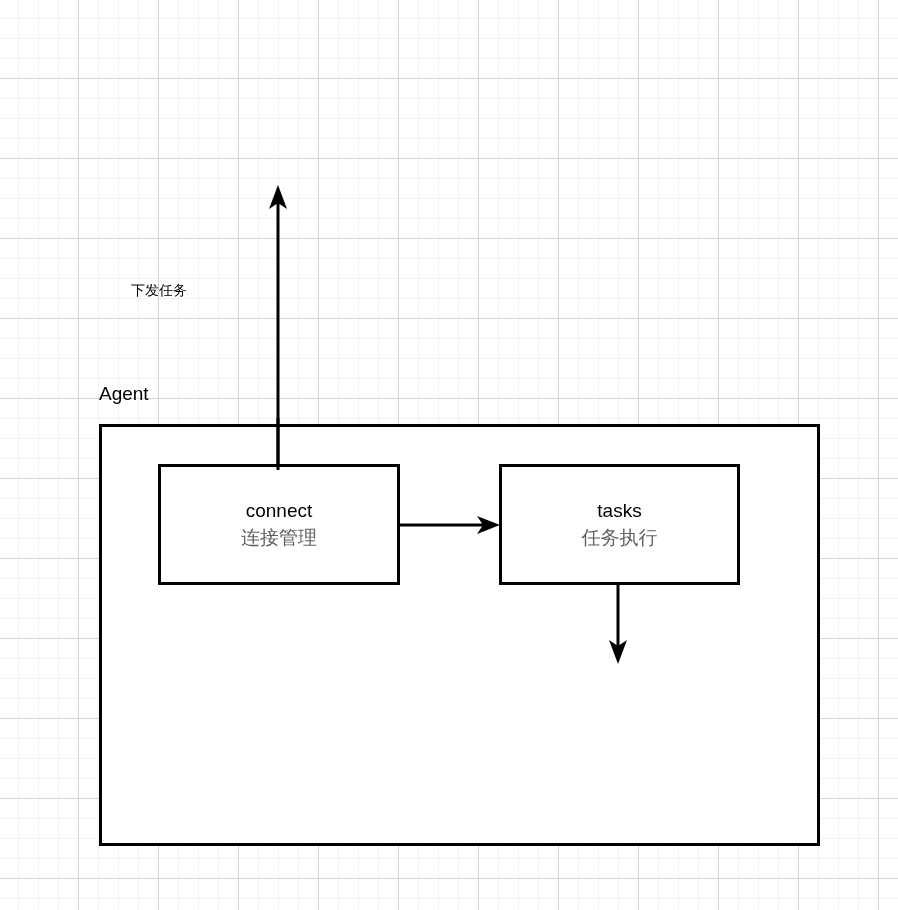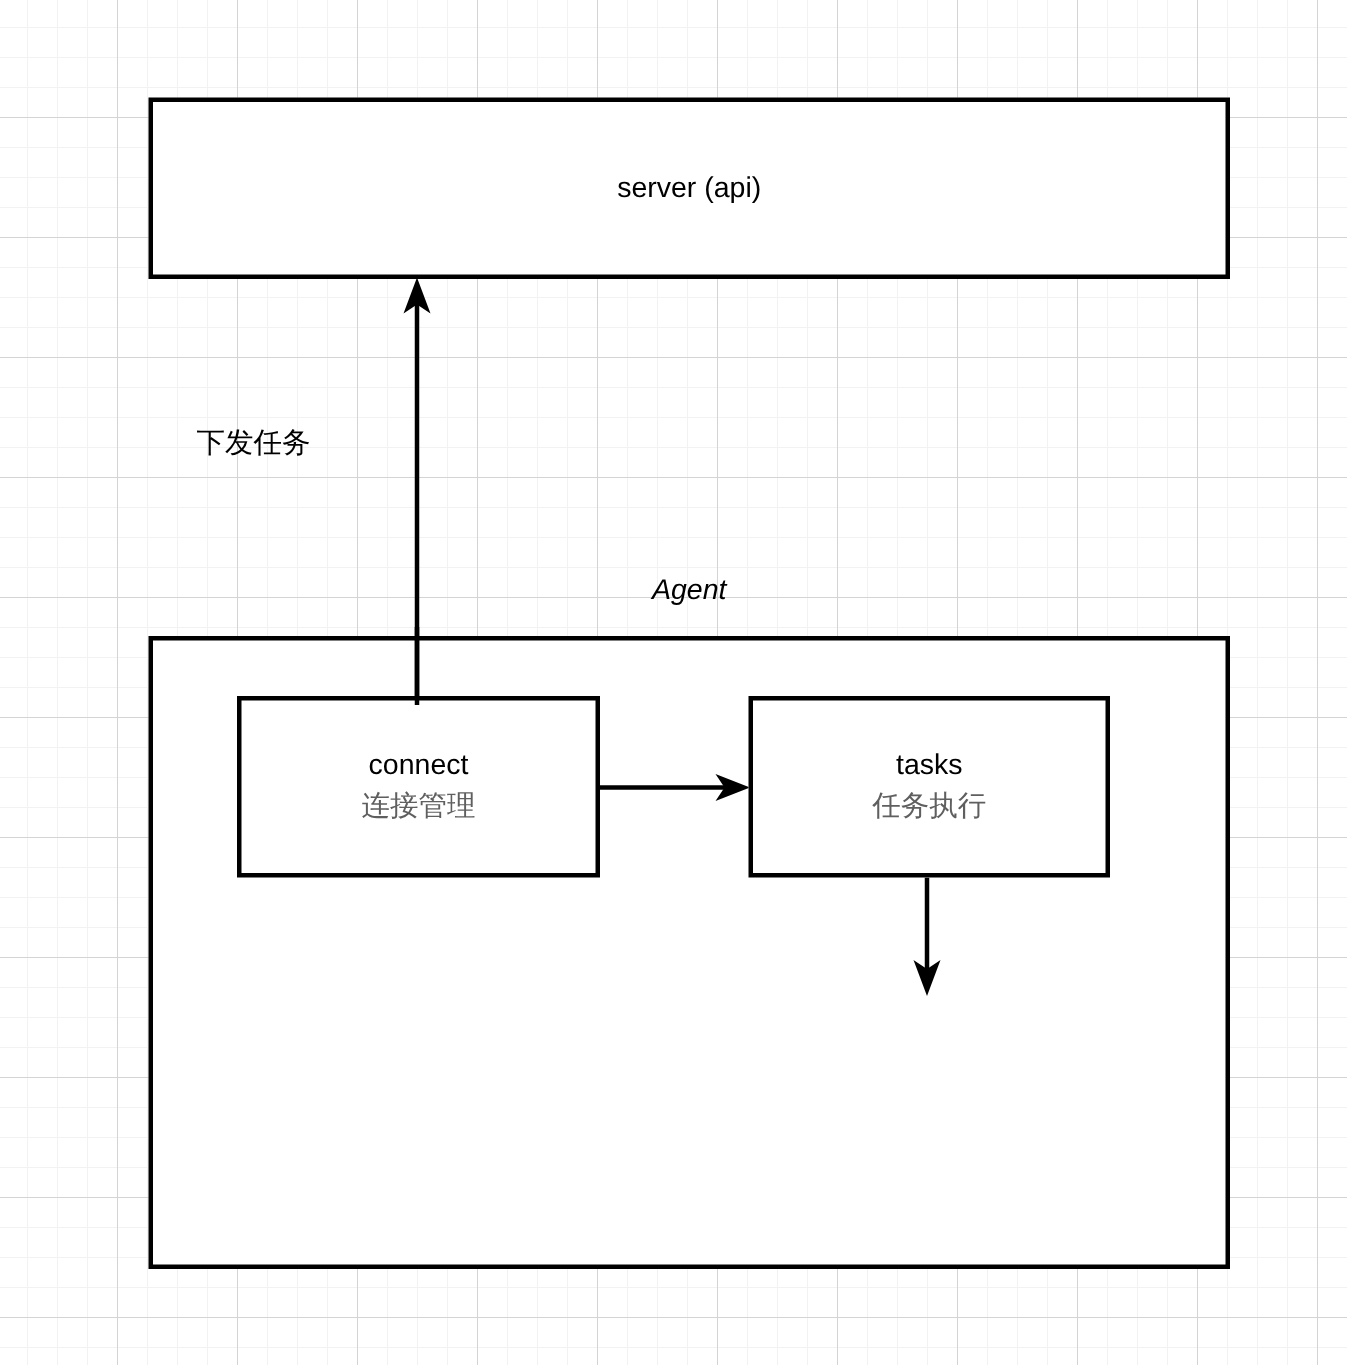--- a/index.html
+++ b/index.html
@@ -60,25 +60,23 @@
     border: 3px solid #000000;
     box-sizing: border-box;
     position: absolute;
     z-index: 1;
   }
   #agent-label {
     position: absolute;
     left: 99px;
     top: 383px;
     width: 721px;
-    text-align: center;
     font-size: 19px;
     color: #000000;
     z-index: 4;
-    font-style: italic;
   }
   #connect-box {
     left: 158px;
     top: 464px;
     width: 242px;
     height: 121px;
   }
   #tasks-box {
     left: 499px;
     top: 464px;
@@ -86,21 +84,21 @@
     height: 121px;
   }
   #script-box {
     left: 499px;
     top: 664px;
     width: 241px;
     height: 121px;
   }
   .edge-label {
     position: absolute;
-    font-size: 19px;
+    font-size: 14px;
     color: #000000;
     white-space: nowrap;
     z-index: 5;
   }
   #dispatch-label {
     left: 131px;
     top: 282px;
   }
   svg.arrows {
     position: absolute;
@@ -135,23 +133,20 @@
       <line x1="400" y1="525" x2="486" y2="525" stroke="#000000" stroke-width="3"></line>
       <polygon points="500,525 477,516 483,525 477,534" fill="#000000"></polygon>
     </g>
 
     <g>
       <line x1="618" y1="585" x2="618" y2="651" stroke="#000000" stroke-width="3"></line>
       <polygon points="618,664 609,640 618,646 627,640" fill="#000000"></polygon>
     </g>
   </svg>
 
-  <div class="node" id="server-box">
-    <div class="title">server (api)</div>
-  </div>
 
   <div class="node" id="tasks-box">
     <div class="title">tasks</div>
     <div class="subtitle">任务执行</div>
   </div>
 
   <div class="node" id="connect-box">
     <div class="title">connect</div>
     <div class="subtitle">连接管理</div>
   </div>

